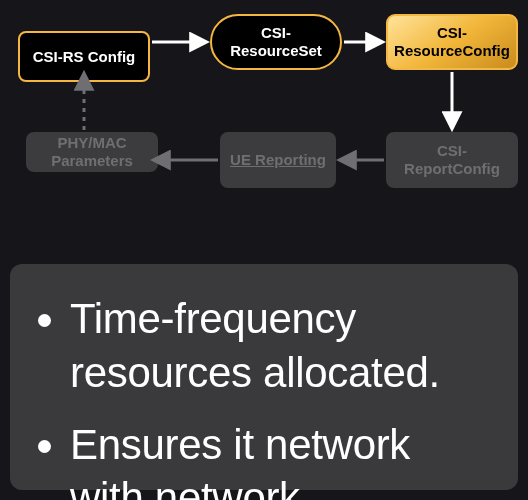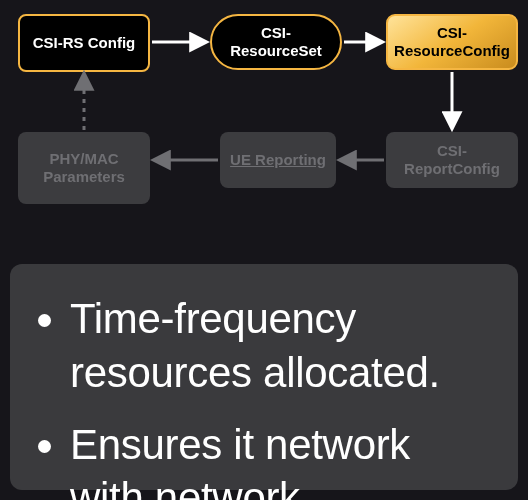--- a/index.html
+++ b/index.html
@@ -45,25 +45,25 @@
   }
 
   
   .node.dim {
     background: #3c3c3f;
     color: #6f6f73;
     border: none;
   }
 
   
-  #n-csi-rs-config   { left: 18px;  top: 14px; width: 132px; height: 58px; }
+  #n-csi-rs-config   { left: 18px;  top: 31px; width: 132px; height: 51px; }
   #n-csi-resourceset { left: 210px; top: 14px; width: 132px; height: 56px; border-radius: 28px; }
   #n-csi-resourceconfig { left: 386px; top: 14px; width: 132px; height: 56px; border-radius: 9px; }
 
-  #n-phy-mac    { left: 18px;  top: 132px; width: 132px; height: 72px; }
+  #n-phy-mac    { left: 26px;  top: 132px; width: 132px; height: 40px; }
   #n-ue-report  { left: 220px; top: 132px; width: 116px; height: 56px; text-decoration: underline; }
   #n-csi-reportconfig { left: 386px; top: 132px; width: 132px; height: 56px; }
 
   svg.arrows {
     position: absolute;
     top: 0; left: 0;
     width: 528px; height: 240px;
     pointer-events: none;
   }
 

